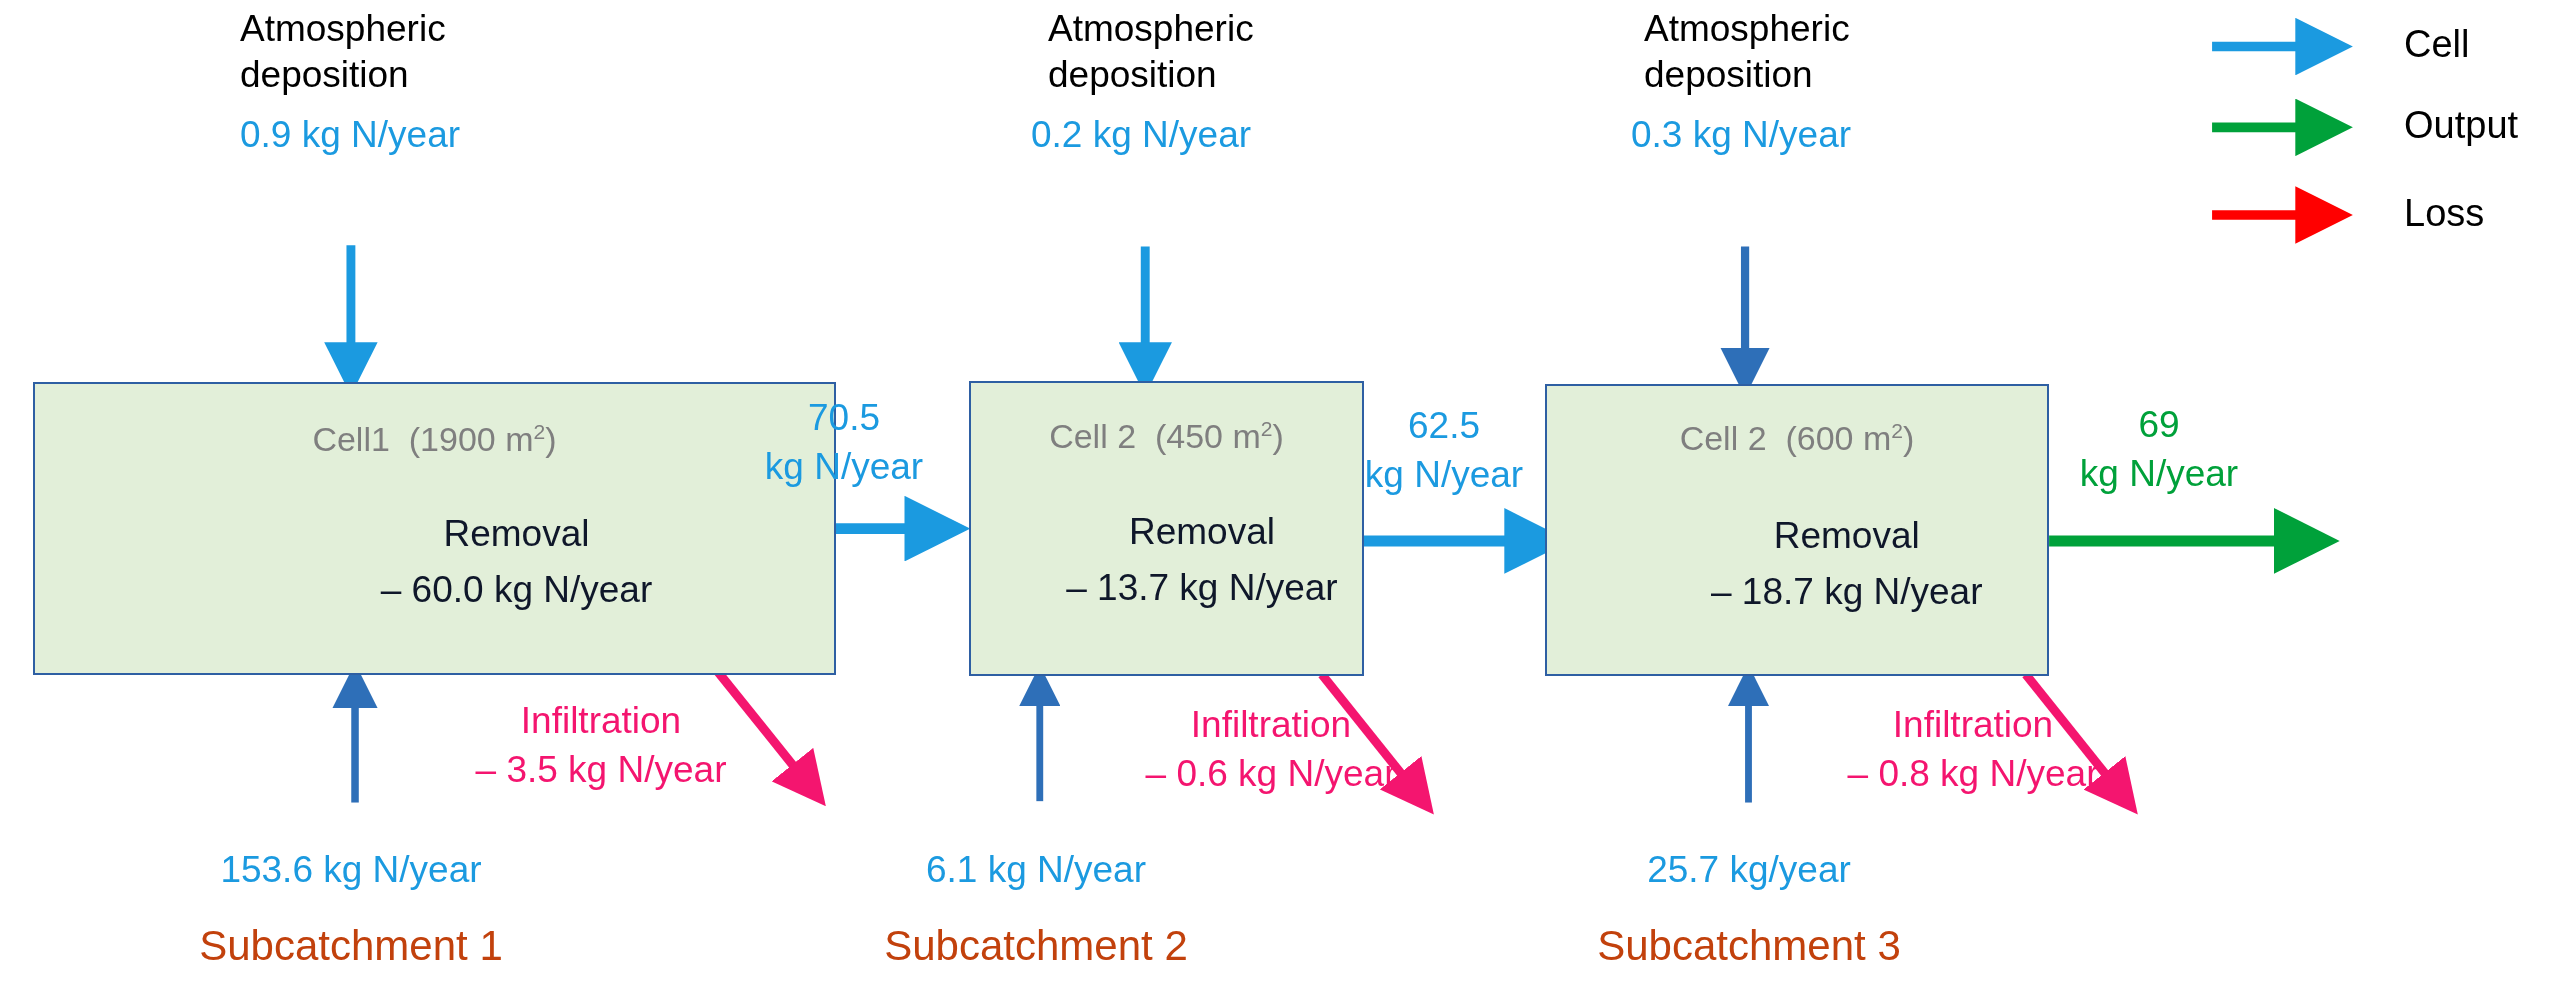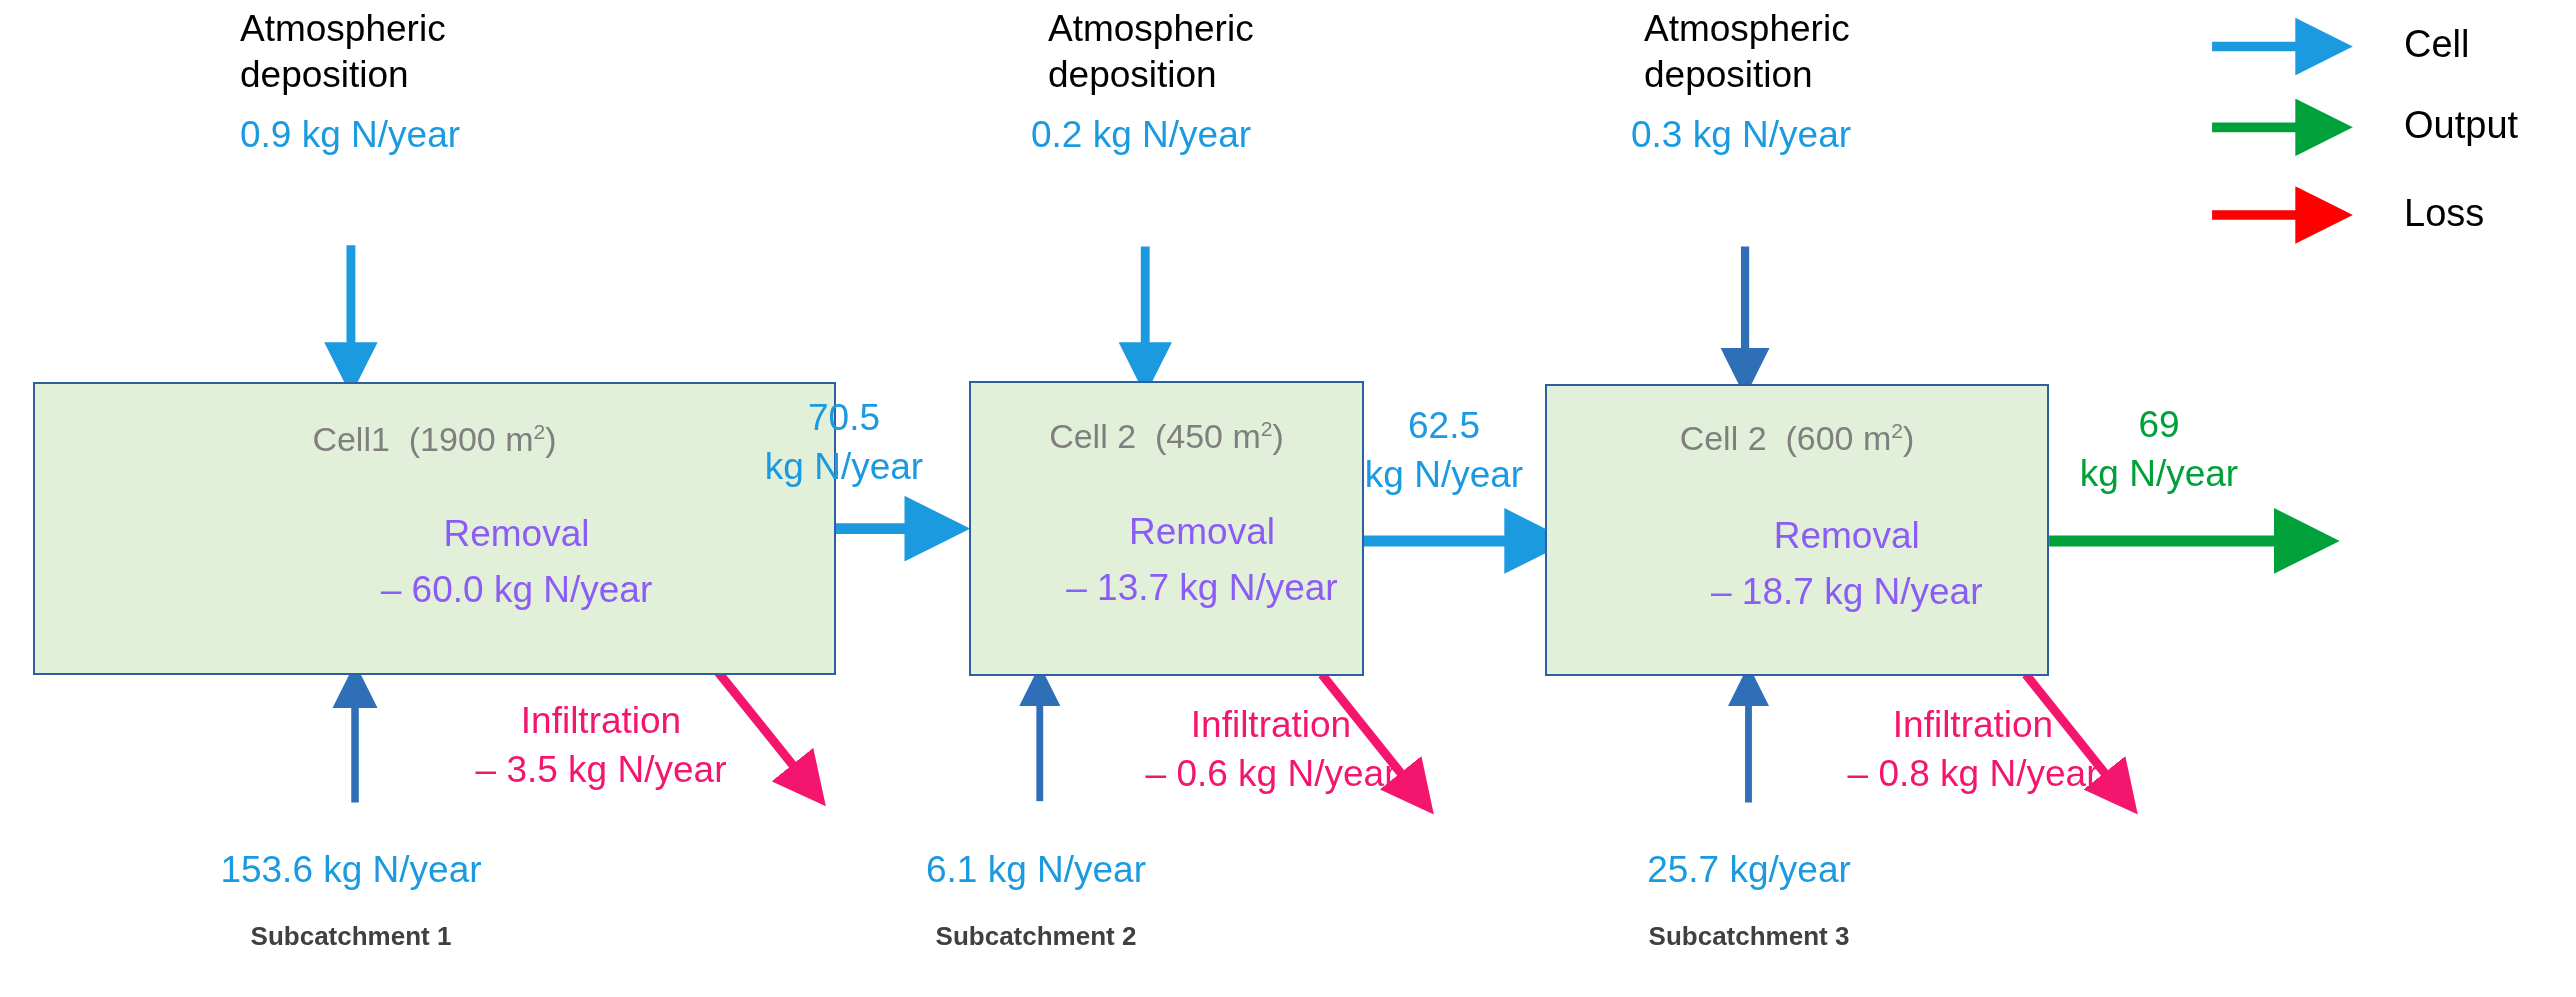--- a/index.html
+++ b/index.html
@@ -5,27 +5,27 @@
   html,body{margin:0;padding:0;background:#ffffff;}
   body{font-family:"Liberation Sans", sans-serif;}
   #stage{position:relative;width:2576px;height:997px;background:#fff;overflow:hidden;}
   #arrows{position:absolute;left:0;top:0;width:2576px;height:997px;pointer-events:none;}
 
   .lbl{position:absolute;white-space:nowrap;line-height:1.18;}
   .blk{color:#000000;font-size:37px;}
   .blue{color:#1B9AE0;font-size:37px;}
   .blue-d{color:#1B9AE0;font-size:37px;}
   .green{color:#00A13A;font-size:37px;}
-  .greenbright{color:#404040;font-size:26px;font-weight:bold;}
+  .greenbright{color:#c2410c;font-size:42px;}
   .pink{color:#F4156F;font-size:37px;}
   .ctr{text-align:center;transform:translateX(-50%);}
 
   .cell{position:absolute;background:#E2EFD9;border:2.7px solid #2E5FA3;box-sizing:border-box;}
   .cell-title{position:absolute;left:0;right:0;text-align:center;color:#7F7F7F;font-size:34px;}
-  .cell-removal{position:absolute;text-align:center;color:#8b5cf6;font-size:37px;line-height:1.5;}
+  .cell-removal{position:absolute;text-align:center;color:#0f172a;font-size:37px;line-height:1.5;}
 
   .legend-row{position:absolute;font-size:38px;color:#000;}
   sup{font-size:0.62em;vertical-align:super;line-height:0;}
 </style>
 </head>
 <body>
 
 <div id="stage">
 
   <svg id="arrows" viewBox="0 0 3761 1456">

